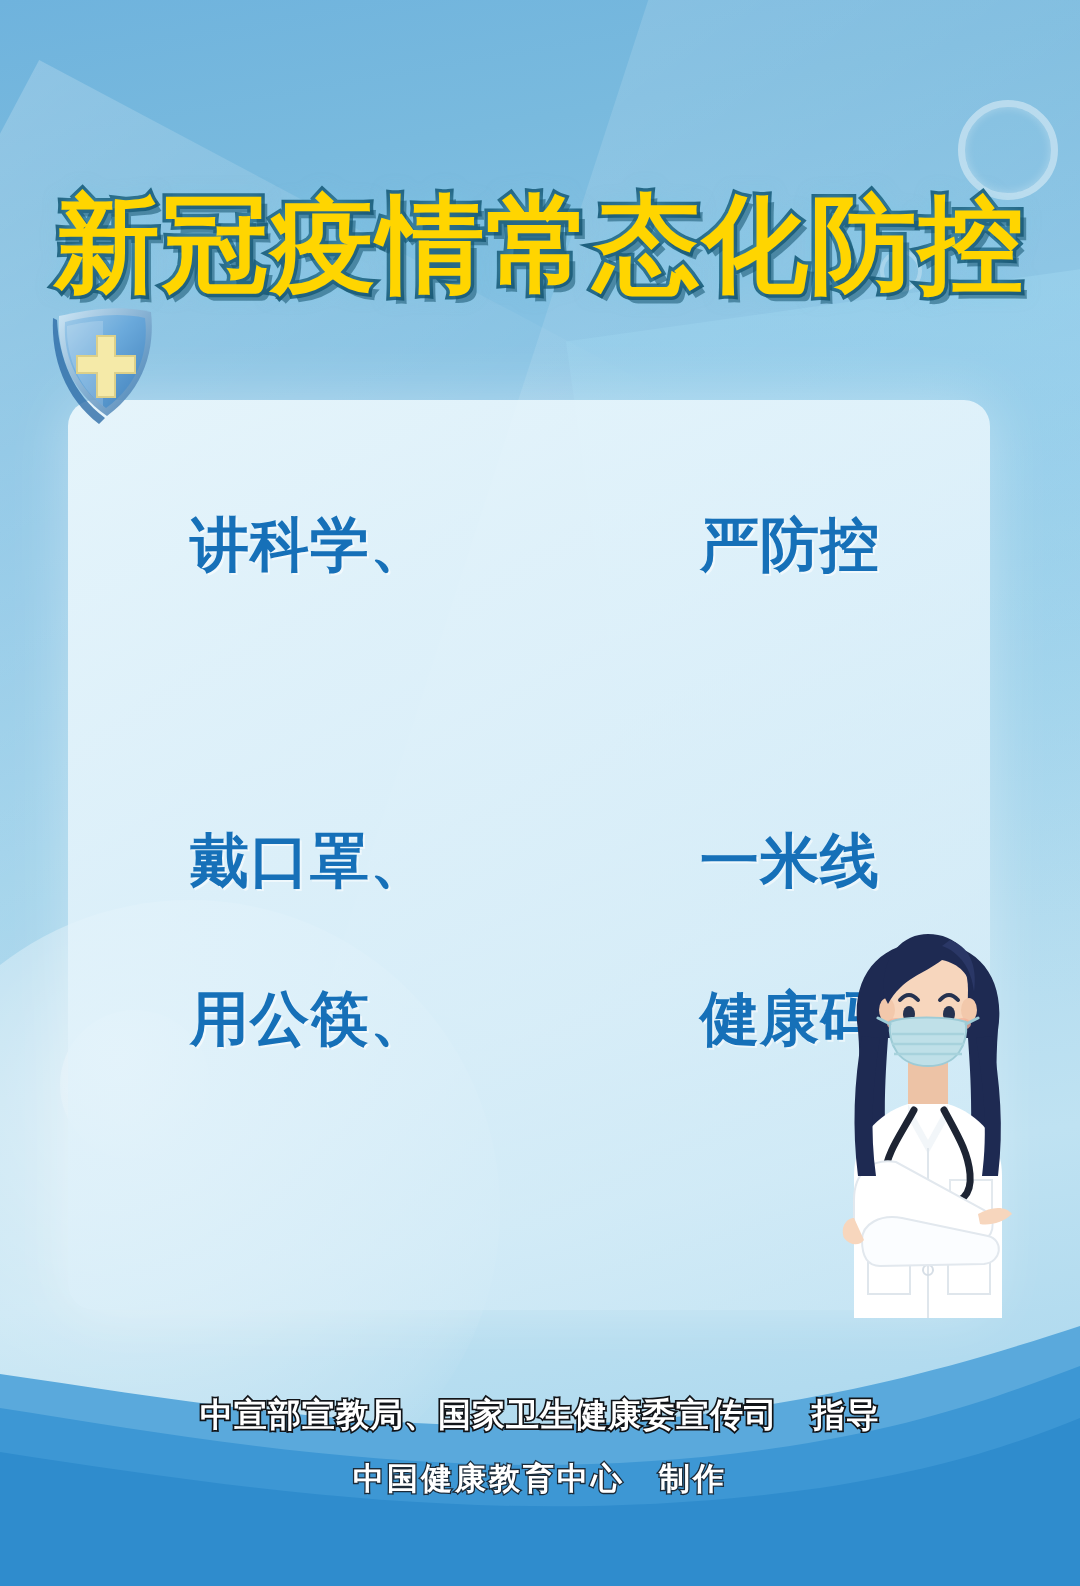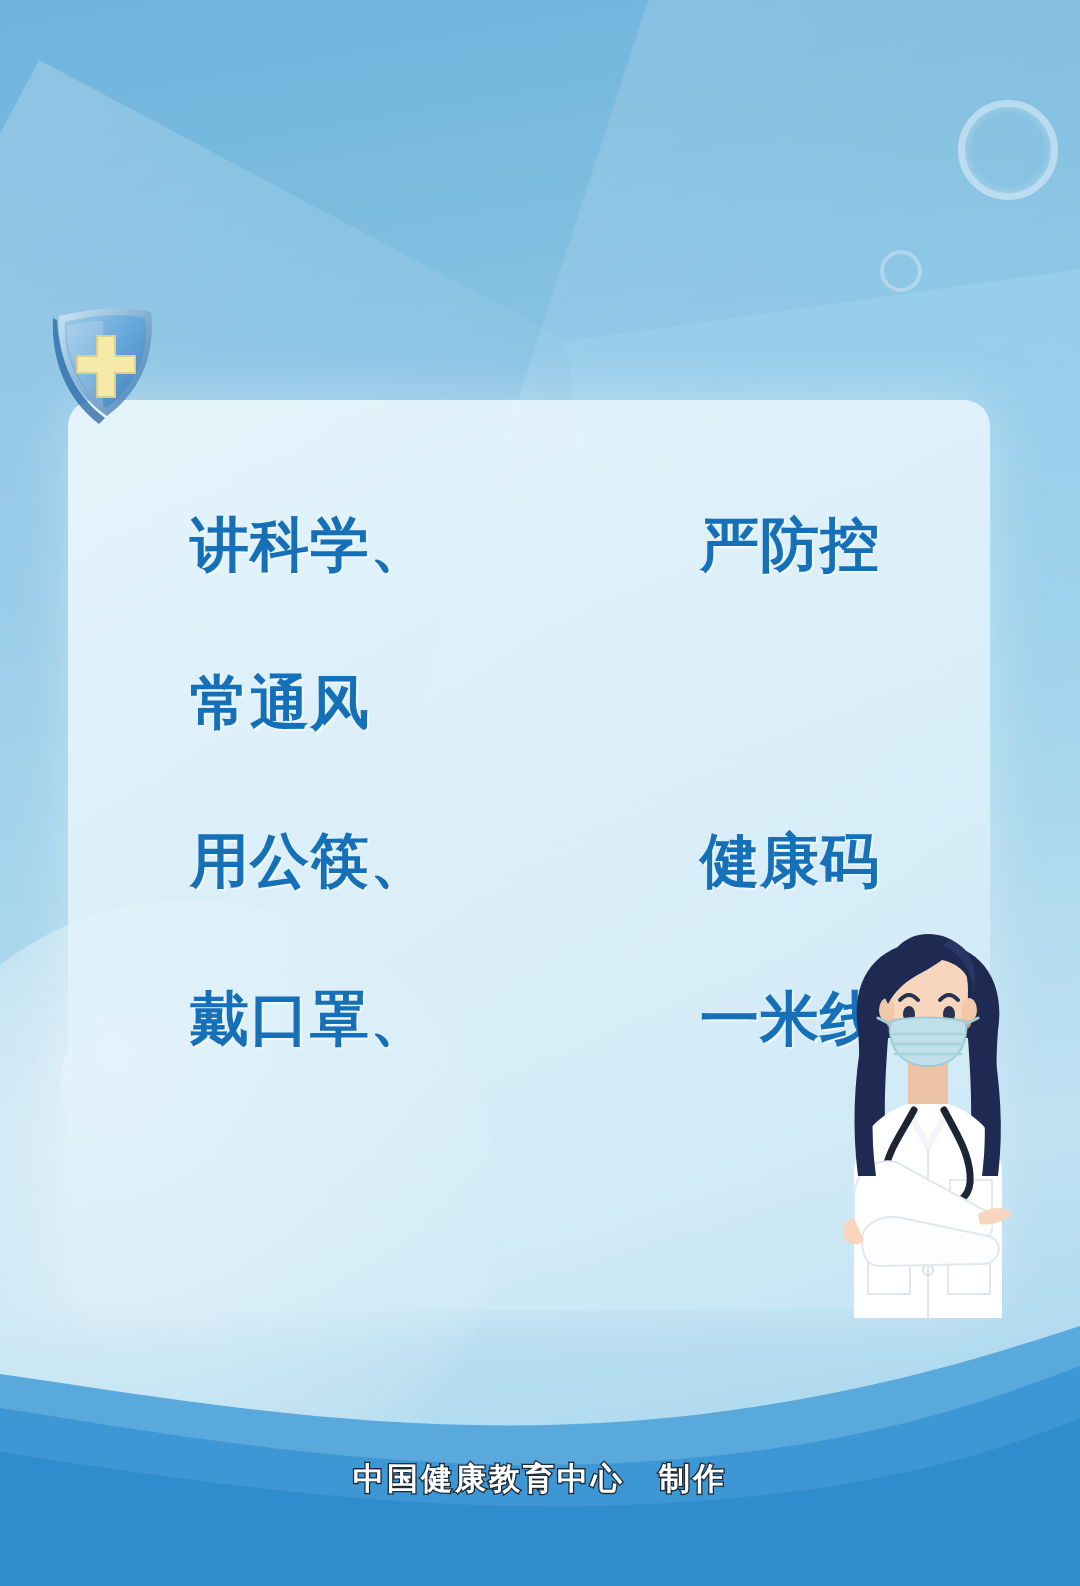--- a/index.html
+++ b/index.html
@@ -207,20 +207,21 @@
   <div class="band band-b"></div>
   <div class="band band-c"></div>
   <div class="band band-d"></div>
 
   <div class="bubble bubble-1"></div>
   <div class="bubble bubble-2"></div>
   <div class="bubble bubble-3"></div>
 
   <div id="content-panel"></div>
 
+  <div id="poster-title">新冠疫情常态化防控</div>
 
   <svg id="shield-icon" viewBox="0 0 124 128">
     <defs>
       <linearGradient id="shieldGrad" x1="0" y1="0" x2="1" y2="1">
         <stop offset="0%" stop-color="#9fcbe9"></stop>
         <stop offset="45%" stop-color="#6aa9db"></stop>
         <stop offset="100%" stop-color="#3f7fba"></stop>
       </linearGradient>
       <linearGradient id="shieldEdge" x1="0" y1="0" x2="1" y2="1">
         <stop offset="0%" stop-color="#d8ecf8"></stop>
@@ -233,29 +234,28 @@
     <path d="M52 40 h18 v20 h20 v17 h-20 v24 h-18 v-24 h-20 v-17 h20 z" fill="#f5eaa8" stroke="#dcd08a" stroke-width="2"></path>
     <path d="M12 24 C14 62 28 98 60 122 L54 128 C20 102 6 62 8 22 Z" fill="#2e6da7" opacity="0.8"></path>
   </svg>
 
   <div id="slogan-block">
     <div class="slogan-line">
       <span class="slogan-left">讲科学、</span>
       <span class="slogan-right">严防控</span>
     </div>
     <div class="slogan-line">
-      <span class="slogan-right">常通风</span>
+    </div>
+    <div class="slogan-line">
+      <span class="slogan-left">戴口罩、</span>
+      <span class="slogan-right">一米线</span>
     </div>
     <div class="slogan-line">
       <span class="slogan-left">用公筷、</span>
       <span class="slogan-right">健康码</span>
-    </div>
-    <div class="slogan-line">
-      <span class="slogan-left">戴口罩、</span>
-      <span class="slogan-right">一米线</span>
     </div>
   </div>
 
   <svg id="doctor-illustration" viewBox="0 0 272 400">
     <defs>
       <linearGradient id="hairGrad" x1="0" y1="0" x2="1" y2="1">
         <stop offset="0%" stop-color="#27335e"></stop>
         <stop offset="55%" stop-color="#1e2a52"></stop>
         <stop offset="100%" stop-color="#17214а"></stop>
       </linearGradient>
@@ -315,16 +315,17 @@
     <path d="M184 120 C192 170 196 214 190 258 L206 258 C212 210 208 164 200 118 Z" fill="#1e2a52"></path>
   </svg>
 
   <svg id="wave-layer" viewBox="0 0 1080 330" preserveAspectRatio="none">
     <path d="M0 118 C220 150 470 196 760 150 C900 128 1000 96 1080 70 L1080 330 L0 330 Z" fill="#5aa9dc"></path>
     <path d="M0 152 C230 188 490 236 790 190 C930 168 1010 136 1080 110 L1080 330 L0 330 Z" fill="#3d97d4"></path>
     <path d="M0 196 C260 236 520 274 820 232 C950 212 1020 186 1080 162 L1080 330 L0 330 Z" fill="#2f8ccd"></path>
   </svg>
 
   <div id="footer">
+    <div id="footer-line-1">中宣部宣教局、国家卫生健康委宣传司　指导</div>
     <div id="footer-line-2">中国健康教育中心　制作</div>
   </div>
 
 </div>
 
 </body></html>

